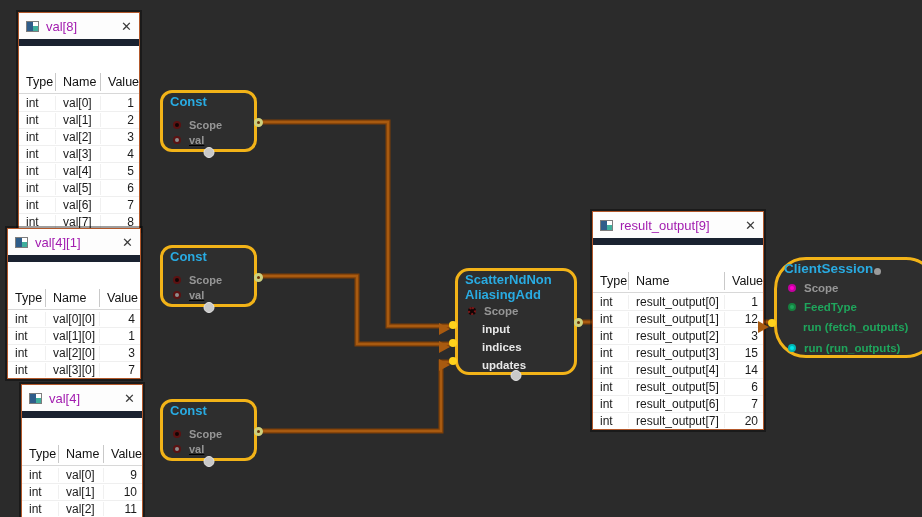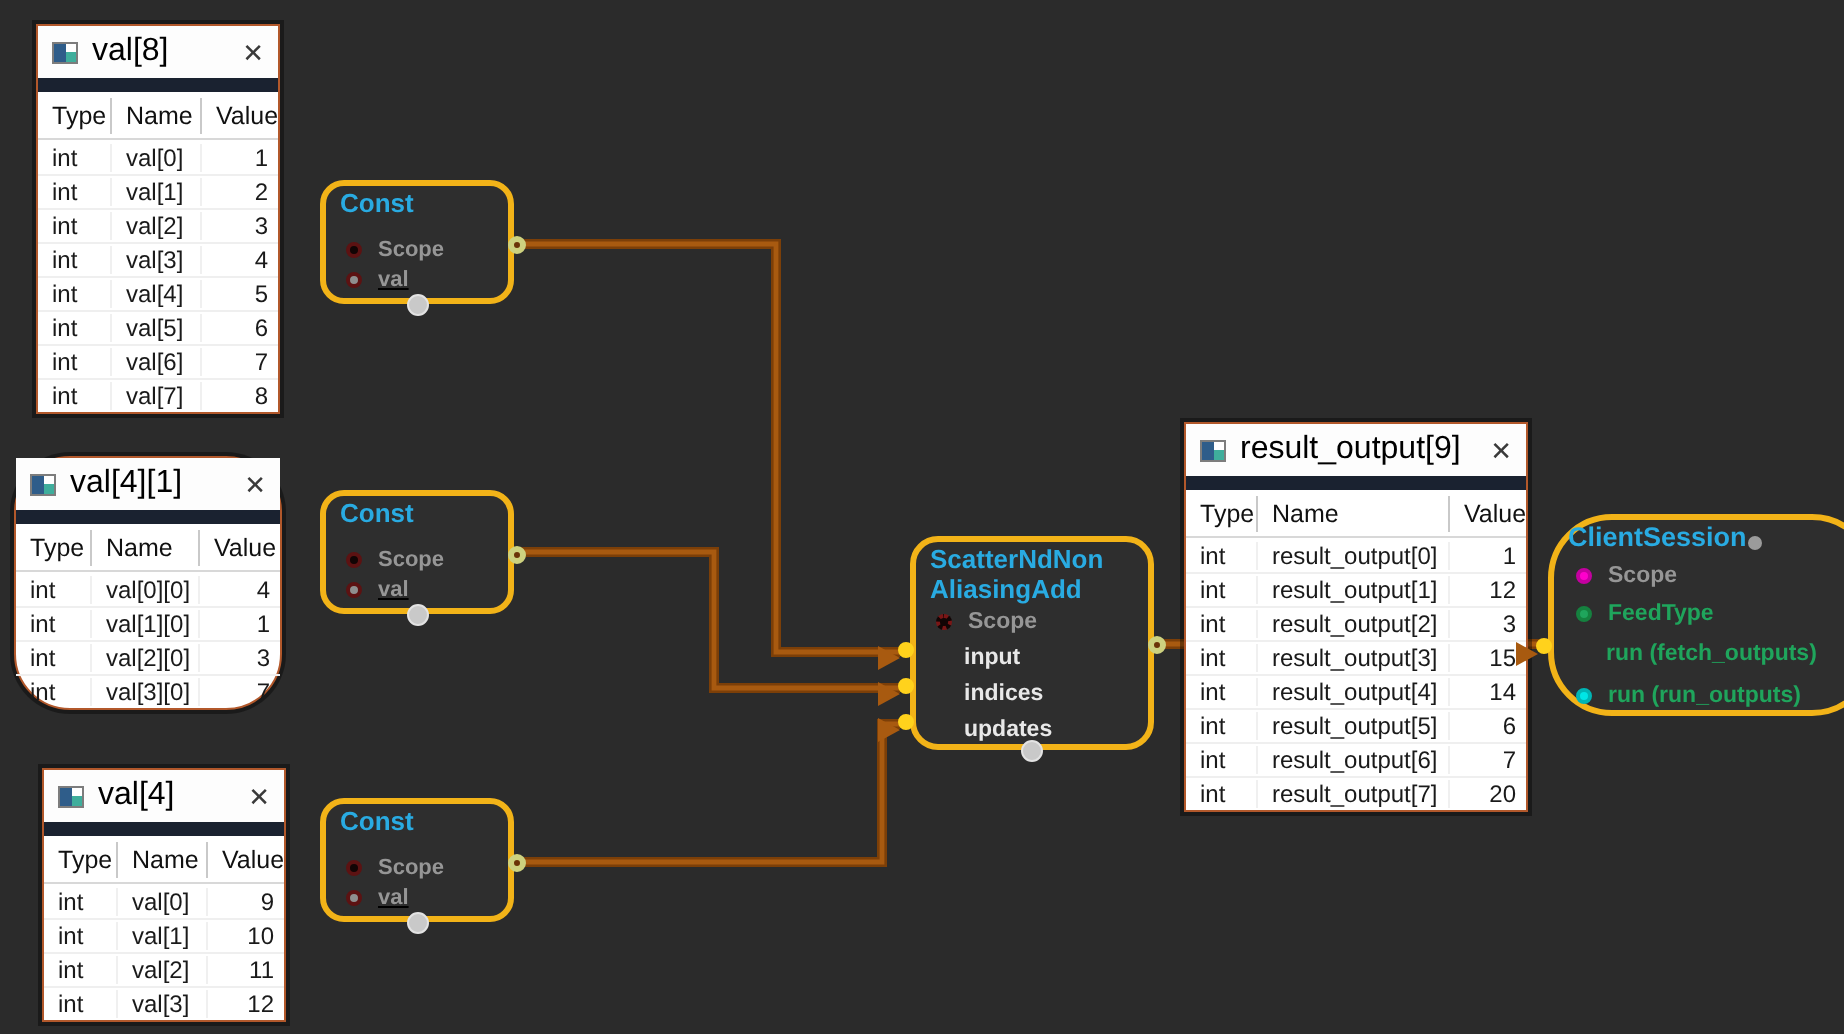--- a/index.html
+++ b/index.html
@@ -14,33 +14,33 @@
   
   .twin{position:absolute;z-index:2;background:#ffffff;border:1px solid var(--table-border,#b2582b);
         box-shadow:0 0 0 2px rgba(0,0,0,.38);}
   .titlebar{height:26px;display:flex;align-items:center;padding:0 7px;background:#fdfdfd;}
   .tbl-icon{width:13px;height:11px;border:1px solid #7d7d7d;background:#fff;display:grid;
             grid-template-columns:6px 1fr;grid-template-rows:1fr 1fr;flex:0 0 auto;}
   .tbl-icon i{display:block;}
   .tbl-icon .a{grid-row:1/3;background:#2f5d8a;}
   .tbl-icon .b{background:#ffffff;}
   .tbl-icon .c{background:#3fae9c;}
-  .ttitle{margin-left:7px;font-size:16px;color:#000000;white-space:nowrap;text-align:right;}
+  .ttitle{margin-left:7px;font-size:13px;color:#a21caf;white-space:nowrap;text-align:right;}
   .tclose{margin-left:auto;font-size:13px;color:#3a3a3a;cursor:default;line-height:1;}
   .tstrip{height:7px;background:var(--table-strip,#1a2230);}
   .thead,.trow{display:grid;align-items:center;}
-  .thead{height:24px;font-size:12.5px;color:#111;border-bottom:1px solid #d8d8d8;}
+  .thead{height:24px;font-size:12.5px;color:#111;border-bottom:1px solid #d8d8d8;margin-top:24px;}
   .thead span{padding:0 5px 0 7px;border-right:1px solid #c9c9c9;height:18px;line-height:18px;white-space:nowrap;}
   .thead span:last-child{border-right:none;text-align:right;}
   .trow{height:17px;font-size:12px;color:#1a1a1a;border-top:1px solid #efefef;}
   .trow:first-of-type{border-top:none;}
   .trow .tcell{padding:0 5px 0 7px;border-right:1px solid #f0f0f0;white-space:nowrap;overflow:hidden;}
   .trow .tcell:last-child{border-right:none;text-align:right;}
   .t1{left:18px;top:12px;width:122px;}  .t1 .thead,.t1 .trow{grid-template-columns:37px 45px 1fr;}
-  .t2{left:7px;top:228px;width:134px;border-radius:28px;}  .t2 .thead,.t2 .trow{grid-template-columns:38px 54px 1fr;}
+  .t2{left:7px;top:228px;width:134px;}  .t2 .thead,.t2 .trow{grid-template-columns:38px 54px 1fr;}
   .t3{left:21px;top:384px;width:122px;} .t3 .thead,.t3 .trow{grid-template-columns:37px 45px 1fr;}
   .t4{left:592px;top:211px;width:172px;}.t4 .thead,.t4 .trow{grid-template-columns:36px 96px 1fr;}
 
   
   .node{position:absolute;z-index:3;background:#2e2e2e;border:3px solid var(--node-border,#f2b318);border-radius:12px;}
   .ntitle{position:absolute;left:7px;top:1px;font-size:13px;font-weight:bold;color:var(--node-title,#29abe2);white-space:nowrap;}
   .nrow{position:absolute;display:flex;align-items:center;height:14px;font-size:11px;font-weight:bold;white-space:nowrap;}
   .nrow .dot{width:8px;height:8px;border-radius:50%;margin-right:8px;flex:0 0 auto;}
   .lbl-gray{color:var(--gray-label,#969696);}
   .lbl-white{color:#e8e8e8;}

